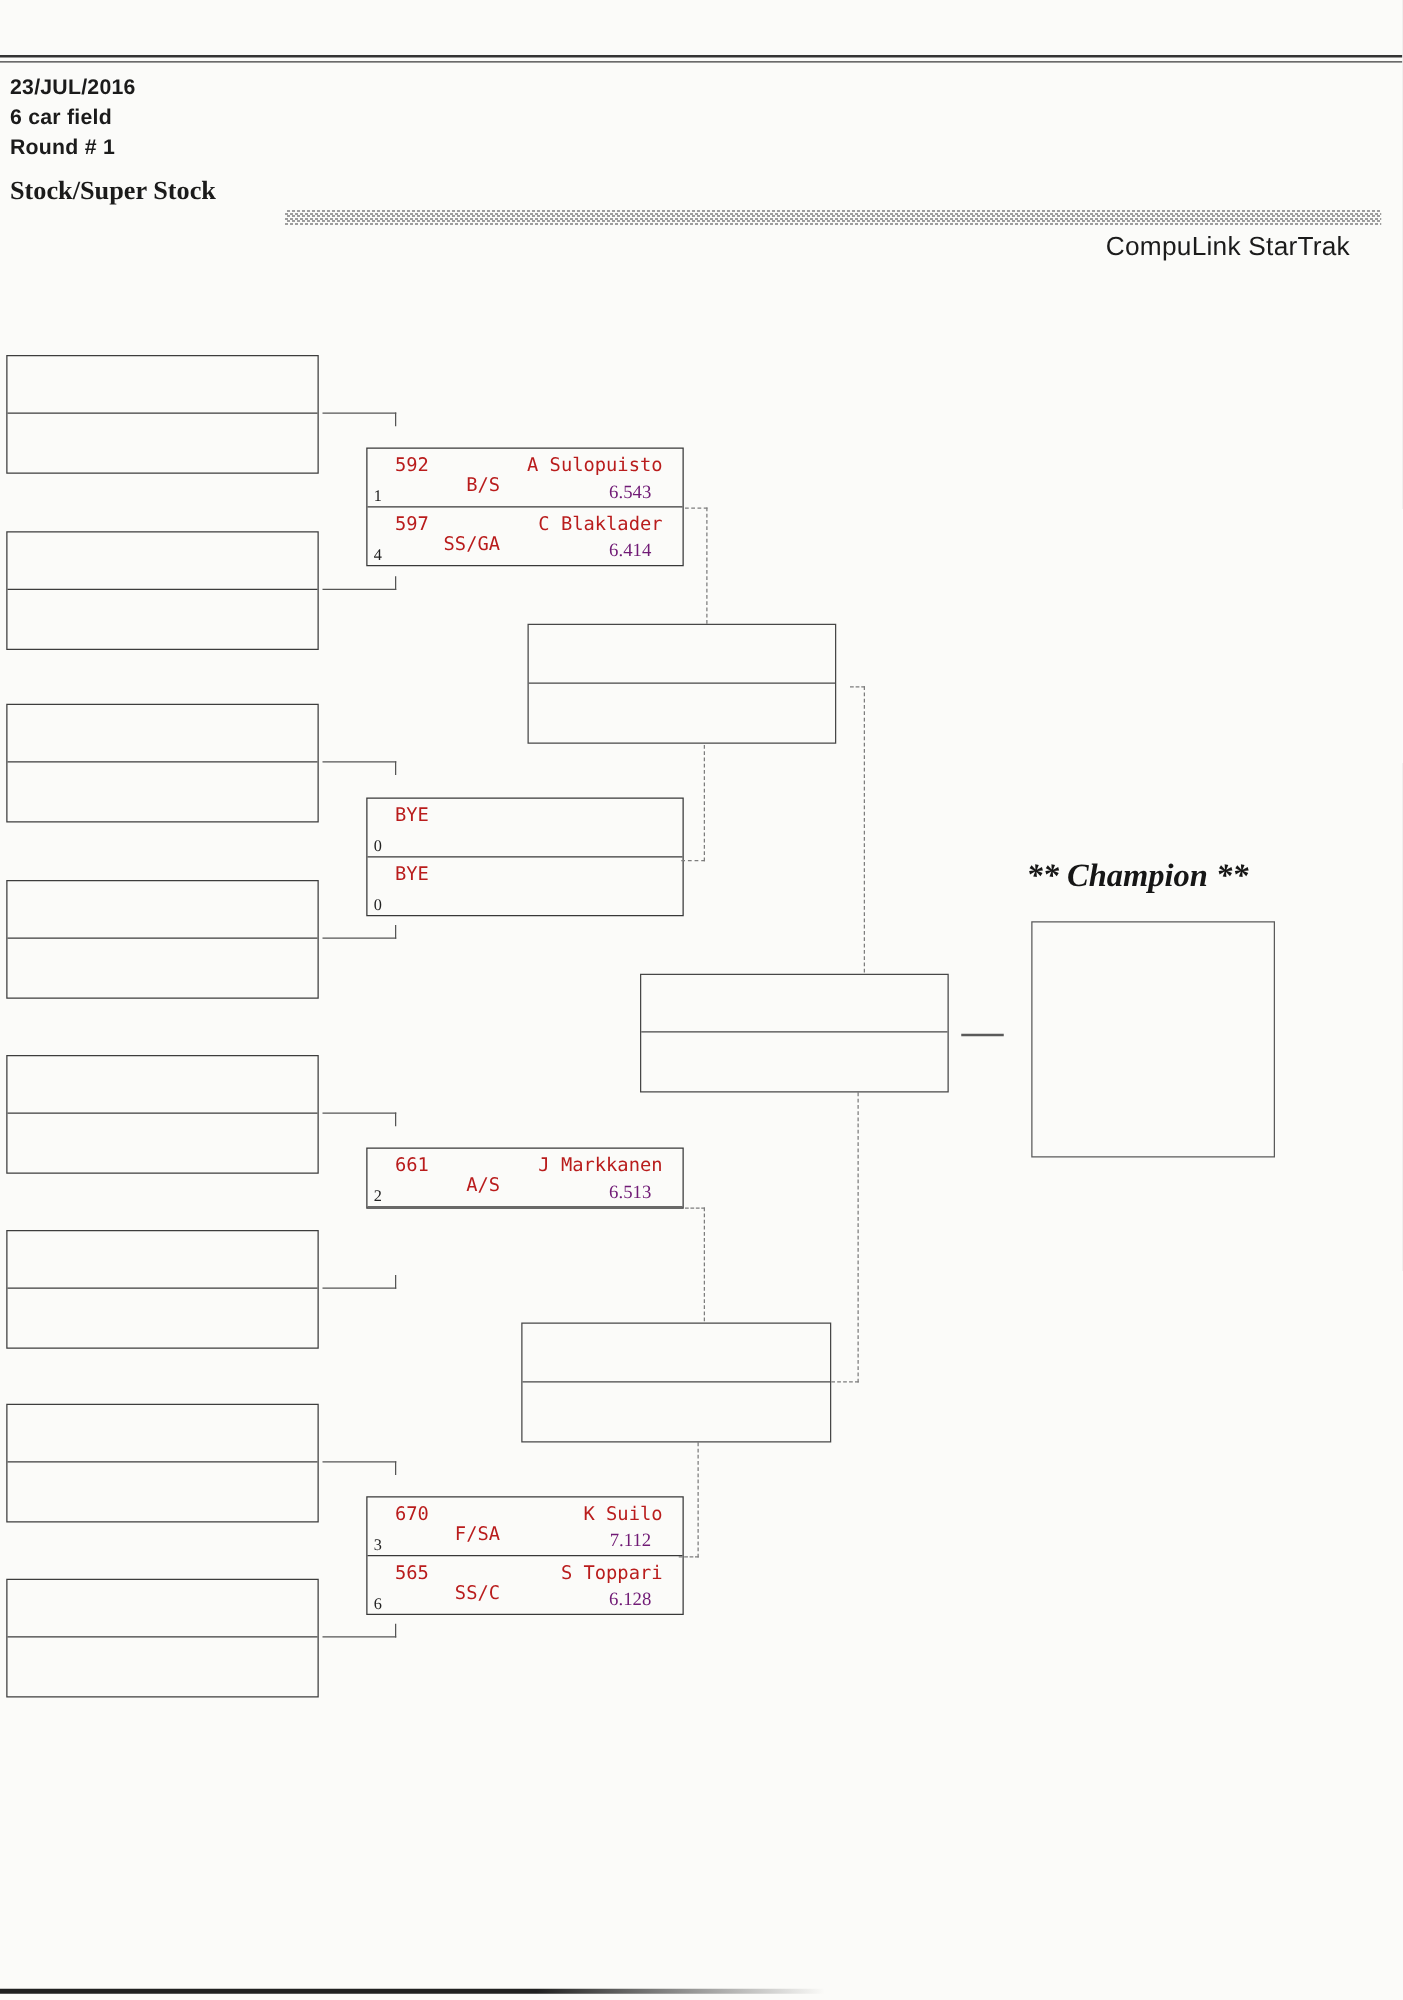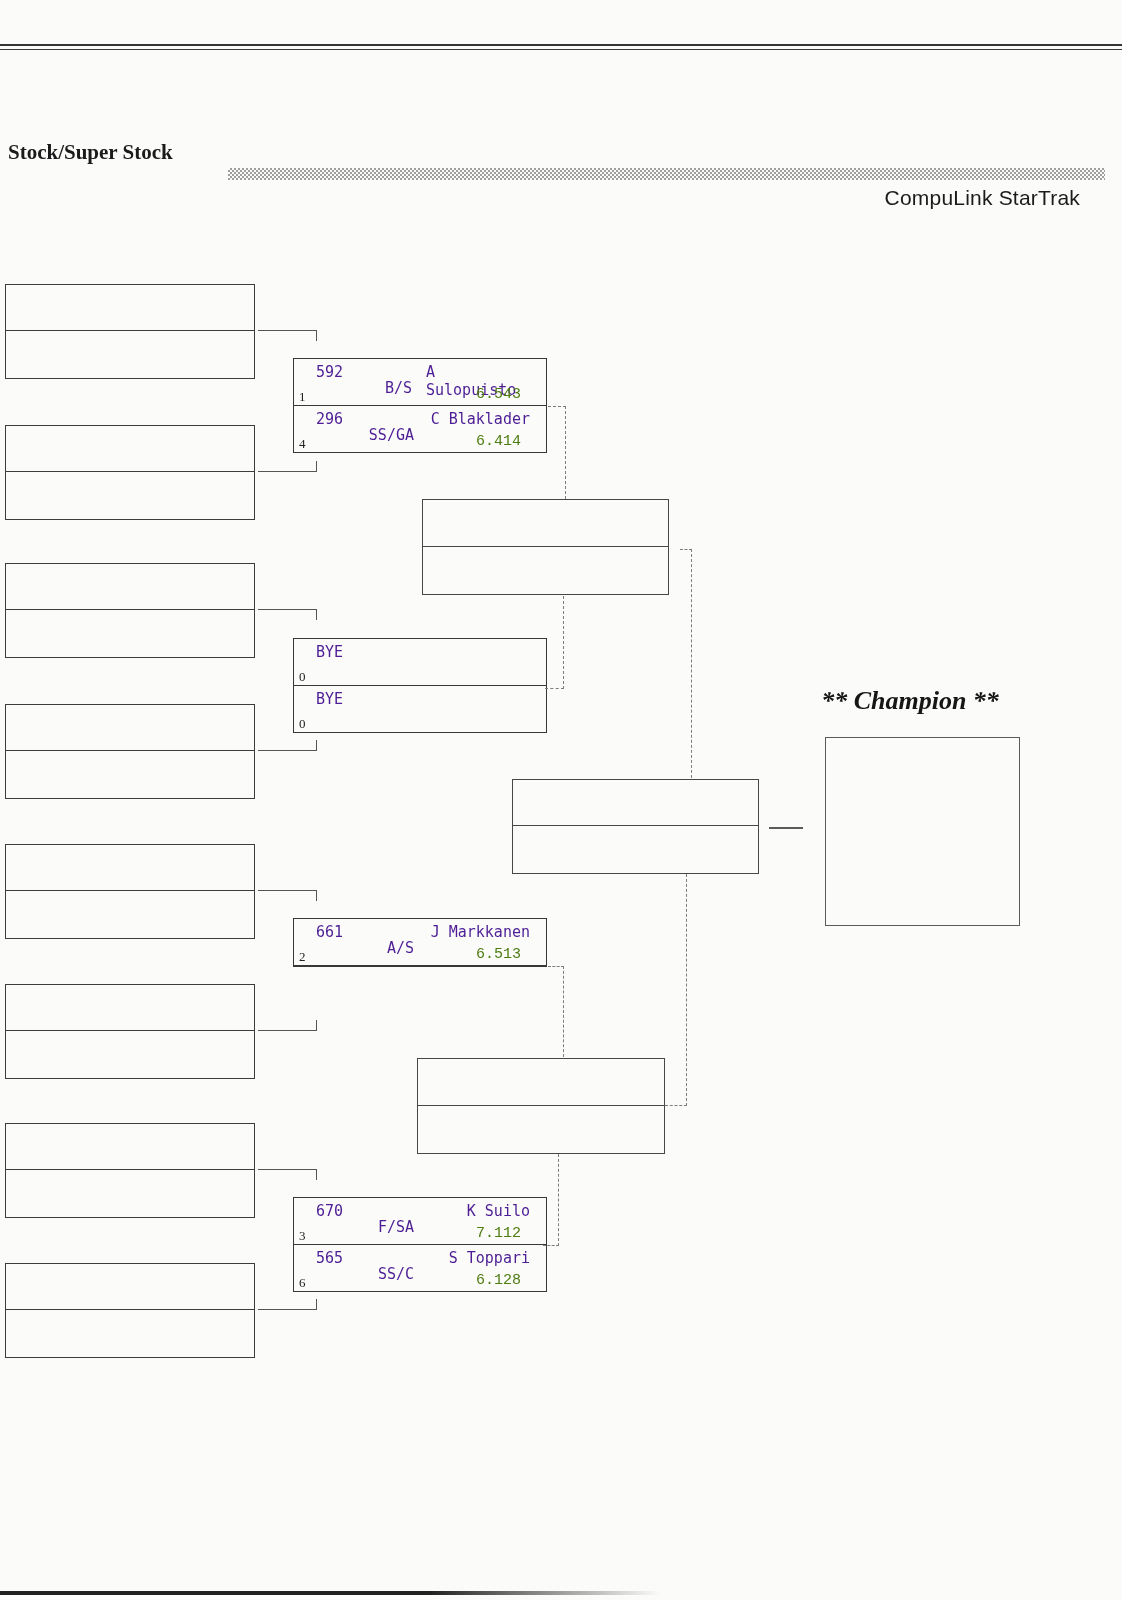--- a/index.html
+++ b/index.html
@@ -32,26 +32,26 @@
     font-size:21px;font-weight:400;letter-spacing:.2px;
   }
   
   .ebox{position:absolute;left:5px;width:248px;height:93px;border:1.5px solid #3d3d3d;}
   .ebox .mid{height:45px;border-bottom:1.5px solid #3d3d3d;}
   .sbox{position:absolute;border:1.5px solid #474747;}
   .sbox .mid{border-bottom:1.5px solid #474747;}
   .mbox{position:absolute;left:293px;width:252px;border:1.5px solid #383838;}
   .half{position:relative;height:46px;}
   .half.top{border-bottom:1.5px solid #383838;}
-  .l1{display:flex;padding:4px 16px 0 22px;font-family:"DejaVu Sans Mono",monospace;font-size:15px;color:#4c1d95;gap:14px;}
+  .l1{display:flex;padding:4px 16px 0 22px;font-family:"DejaVu Sans Mono",monospace;font-size:15px;color:#b91c1c;}
   .car{min-width:34px;}
   .cls{width:50px;text-align:right;white-space:pre;margin-top:16px;}
   .drv{margin-left:auto;}
   .seed{position:absolute;left:5px;bottom:0;font-family:"Liberation Serif",serif;font-size:13px;color:#222;}
-  .et{position:absolute;right:25px;bottom:2px;font-family:Liberation Mono, monospace;font-size:15px;color:#4d7c0f;}
+  .et{position:absolute;right:25px;bottom:2px;font-family:Liberation Serif, serif;font-size:15px;color:#701a75;}
   
   .stub{position:absolute;left:258px;width:58px;height:10px;}
   .stub.dn{border-top:1.5px solid #555;border-right:1.5px solid #555;}
   .stub.up{border-bottom:1.5px solid #555;border-right:1.5px solid #555;}
   .dash{position:absolute;}
   .dash.dn{border-top:1.6px dashed #7d7d7d;border-right:1.6px dashed #7d7d7d;}
   .dash.up{border-bottom:1.6px dashed #7d7d7d;border-right:1.6px dashed #7d7d7d;}
   .champ-line{position:absolute;left:769px;top:827px;width:34px;border-top:2px solid #5a5a5a;}
   .champ-label{
     position:absolute;left:785px;top:686px;width:250px;text-align:center;
@@ -62,20 +62,25 @@
     position:absolute;left:0;top:1591px;width:660px;height:4px;
     background:linear-gradient(to right,#202020 65%,rgba(32,32,32,0));
   }
 </style>
 </head>
 <body>
 
 <div id="page">
 
   <div class="top-rule"></div>
+  <div class="info-block">
+    <div>23/JUL/2016</div>
+    <div>6 car field</div>
+    <div>Round # 1</div>
+  </div>
   <div class="class-title">Stock/Super Stock</div>
   <div class="dot-band"></div>
   <div class="timing-system">CompuLink StarTrak</div>
 
   <div class="ebox" style="top:284px">
       <div class="mid"></div>
     </div>
   <div class="ebox" style="top:425px">
       <div class="mid"></div>
     </div>
@@ -112,21 +117,21 @@
       <div class="l1">
         <span class="car">592</span>
         <span class="cls">B/S</span>
         <span class="drv">A Sulopuisto</span>
       </div>
       <span class="seed">1</span>
       <span class="et">6.543</span>
     </div>
     <div class="half">
       <div class="l1">
-        <span class="car">296</span>
+        <span class="car">597</span>
         <span class="cls">SS/GA</span>
         <span class="drv">C Blaklader</span>
       </div>
       <span class="seed">4</span>
       <span class="et">6.414</span>
     </div>
   </div>
 
   <div class="mbox" style="top:638px">
     <div class="half top">

